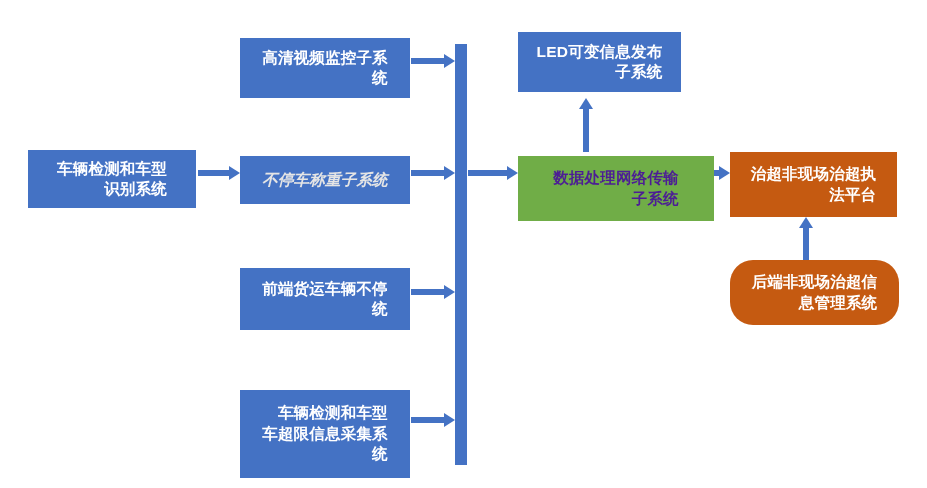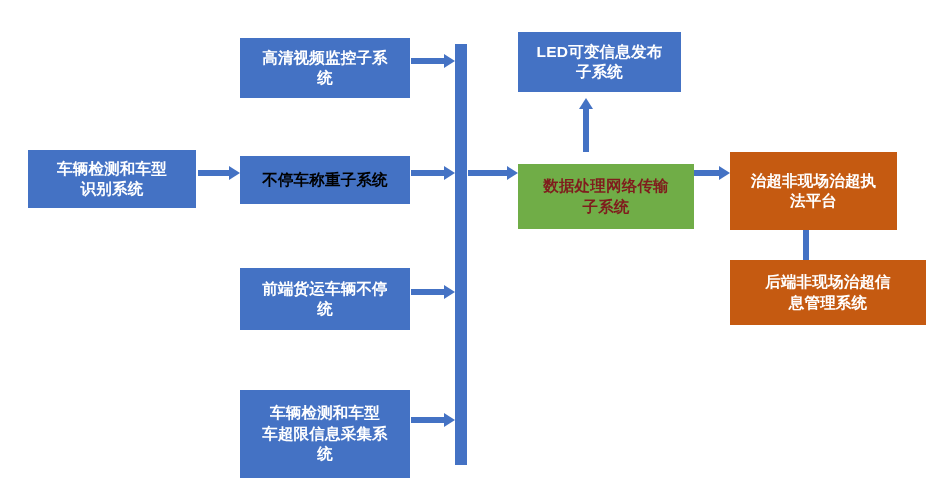--- a/index.html
+++ b/index.html
@@ -14,21 +14,21 @@
     background: #ffffff;
     overflow: hidden;
     font-family: "Liberation Sans", "DejaVu Sans", sans-serif;
   }
   .node {
     position: absolute;
     box-sizing: border-box;
     display: flex;
     align-items: center;
     justify-content: center;
-    text-align: center;
+    text-align: right;
     color: #ffffff;
     font-weight: bold;
     font-size: 15.5px;
     line-height: 1.32;
     letter-spacing: 0.2px;
     padding: 18px 6px;
     white-space: pre-wrap;
   }
   .node.blue   { background: #4472c4; }
   .node.green  { background: #70ad47; }
@@ -123,27 +123,27 @@
       <div class="head" style="left: 36px; border-left-color: rgb(68, 114, 196);"></div>
     </div>
     <div class="v-arrow" style="left: 799px; top: 217px; height: 43px;">
       <div class="shaft" style="height: 32px; background: rgb(68, 114, 196);"></div>
       <div class="head" style="border-bottom-color: rgb(68, 114, 196);"></div>
     </div>
     <div class="node blue" style="left: 28px; top: 150px; width: 168px; height: 58px; background: rgb(68, 114, 196); color: rgb(255, 255, 255);">车辆检测和车型
 识别系统</div>
     <div class="node blue" style="left: 240px; top: 38px; width: 170px; height: 60px; background: rgb(68, 114, 196); color: rgb(255, 255, 255);">高清视频监控子系
 统</div>
-    <div class="node blue" style="left: 240px; top: 156px; width: 170px; height: 48px; background: rgb(68, 114, 196); color: #000000;">不停车称重子系统</div>
+    <div class="node blue" style="left: 240px; top: 156px; width: 170px; height: 48px; background: rgb(68, 114, 196); color: #e5e5e5; font-style: italic;">不停车称重子系统</div>
     <div class="node blue" style="left: 240px; top: 268px; width: 170px; height: 62px; background: rgb(68, 114, 196); color: rgb(255, 255, 255);">前端货运车辆不停
 统</div>
     <div class="node blue" style="left: 240px; top: 390px; width: 170px; height: 88px; background: rgb(68, 114, 196); color: rgb(255, 255, 255);">车辆检测和车型
 车超限信息采集系
 统</div>
     <div class="node blue" style="left: 518px; top: 32px; width: 163px; height: 60px; background: rgb(68, 114, 196); color: rgb(255, 255, 255);">LED可变信息发布
 子系统</div>
-    <div class="node green" style="left: 518px; top: 164px; width: 176px; height: 65px; background: rgb(112, 173, 71); color: #7f1d1d;">数据处理网络传输
+    <div class="node green" style="left: 518px; top: 156px; width: 196px; height: 65px; background: rgb(112, 173, 71); color: #4c1d95;">数据处理网络传输
 子系统</div>
-    <div class="node orange" style="left: 730px; top: 152px; width: 167px; height: 78px; background: rgb(197, 90, 17); color: rgb(255, 255, 255);">治超非现场治超执
+    <div class="node orange" style="left: 730px; top: 152px; width: 167px; height: 65px; background: rgb(197, 90, 17); color: rgb(255, 255, 255);">治超非现场治超执
 法平台</div>
-    <div class="node orange" style="left: 730px; top: 260px; width: 196px; height: 65px; background: rgb(197, 90, 17); color: rgb(255, 255, 255);">后端非现场治超信
+    <div class="node orange" style="left: 730px; top: 260px; width: 169px; height: 65px; background: rgb(197, 90, 17); color: rgb(255, 255, 255); border-radius: 23px;">后端非现场治超信
 息管理系统</div>
   </div>
 
 </body></html>

